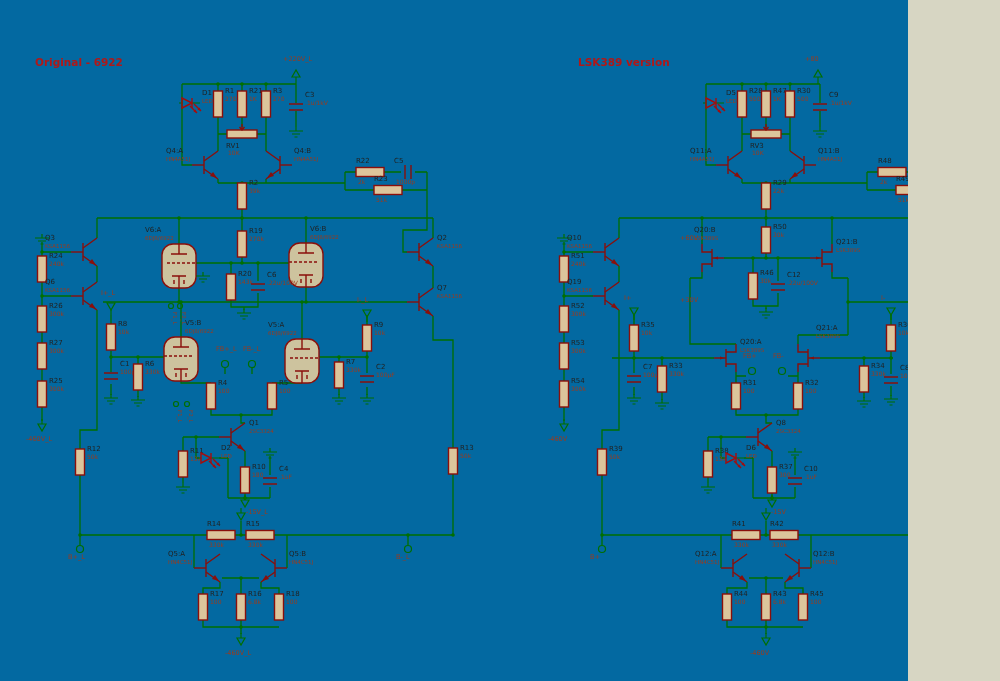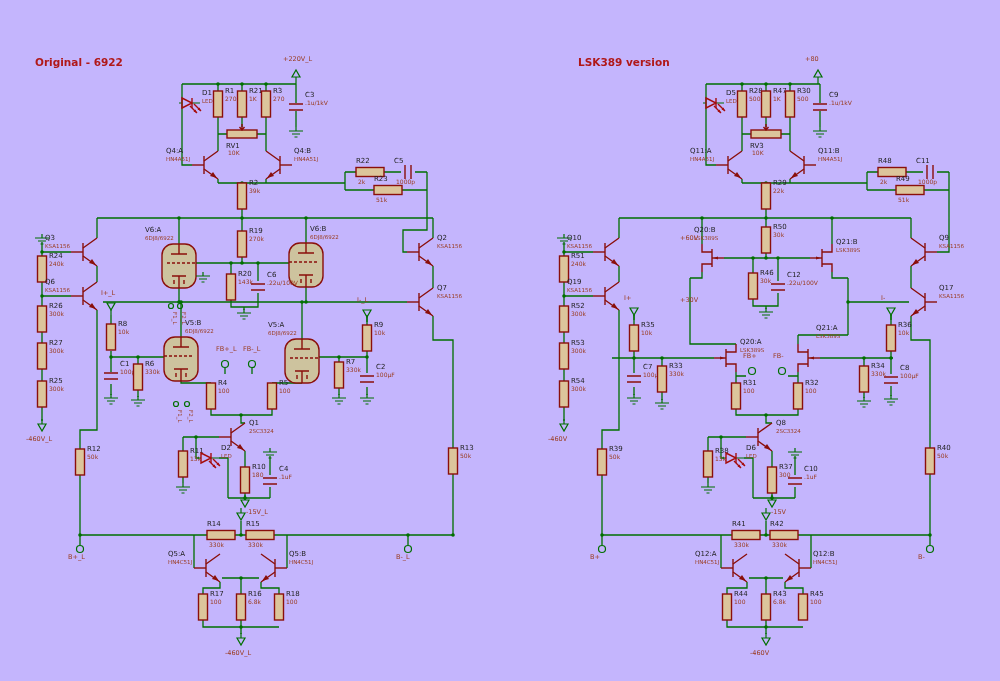--- a/index.html
+++ b/index.html
@@ -1,16 +1,16 @@
 <!DOCTYPE html>
 <html><head>
 <meta charset="utf-8">
 <style>
   html,body{margin:0;padding:0;background:#d7d6c3;}
-  #canvas{position:relative;width:1000px;height:681px;background:#c4b5fd;overflow:hidden;
+  #canvas{position:relative;width:908px;height:681px;background:#0369a1;overflow:hidden;
           font-family:"DejaVu Sans",sans-serif;}
   svg text{font-family:"DejaVu Sans",sans-serif;}
   .ref{fill:#222222;font-size:7px;}
   .val{fill:#9a3b1e;font-size:6px;}
   .sub{fill:#9a3b1e;font-size:5.5px;}
   .net{fill:#9a3b1e;font-size:6.5px;}
   .ttl{fill:#b01818;font-size:10.5px;font-weight:bold;}
   .wire{stroke:#006f00;stroke-width:1.3;fill:none;}
   .part{stroke:#8a0f0b;stroke-width:1.4;fill:none;}
   .rfill{fill:#dcc59b;}

